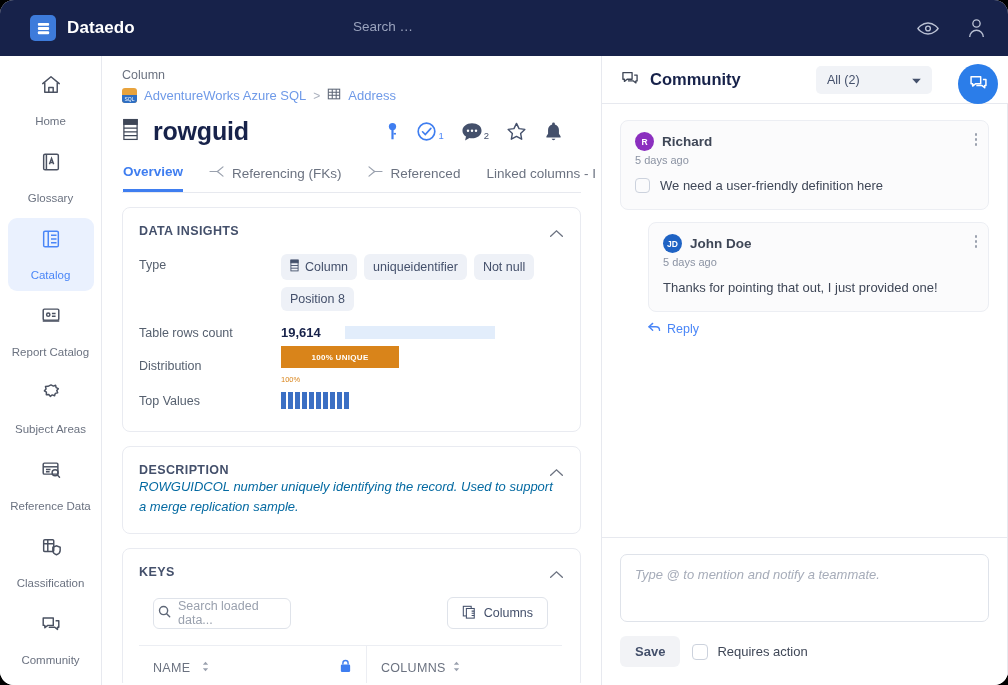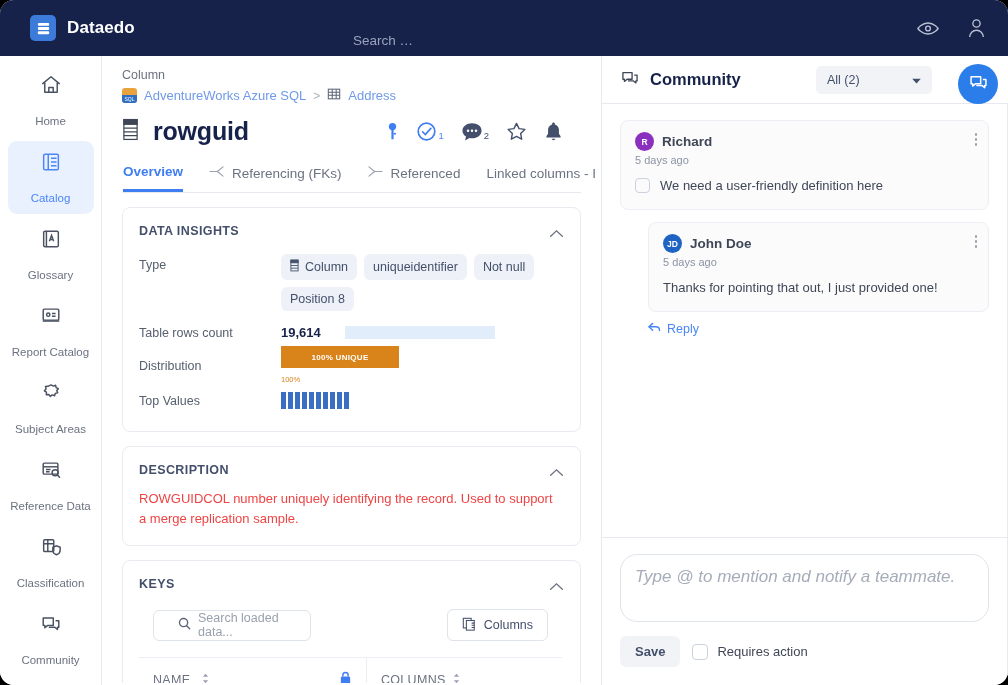--- a/index.html
+++ b/index.html
@@ -26,21 +26,21 @@
     position: relative;
   }
   .brand { display: flex; align-items: center; gap: 11px; padding-left: 30px; }
   .brand-logo {
     width: 26px; height: 26px; border-radius: 5px;
     background: #3d7bdb;
     display: flex; align-items: center; justify-content: center;
   }
   .brand-name { color: #fff; font-size: 17px; font-weight: 600; letter-spacing: .1px; }
   .topsearch {
-    position: absolute; left: 353px; top: 33px;
+    position: absolute; left: 353px; top: 19px;
     color: #9aa3bd; font-size: 13.5px;
   }
   .topright {
     position: absolute; right: 22px; top: 0; height: 56px;
     display: flex; align-items: center; gap: 28px;
   }
   .topright svg { display: block; }
 
   
   .shell { display: flex; height: 629px; }
@@ -146,26 +146,26 @@
   .dist-wrap { width: 150px; }
   .dist-bar {
     height: 22px; background: #d9841a; color: #fff; font-size: 8px; font-weight: 700;
     display: flex; align-items: center; justify-content: center; letter-spacing: .3px;
     width: 118px;
   }
   .dist-sub { font-size: 7.5px; color: #d9841a; text-align: center; width: 118px; margin-top: 11px; }
   .topvals { display: flex; gap: 2px; align-items: flex-end; height: 17px; }
   .topvals i { display: block; width: 5px; height: 17px; background: #3b6fc4; }
 
-  .desc-text { margin-top: 12px; font-size: 13px; color: #ef4444; line-height: 20px; }
+  .desc-text { margin-top: 0; font-size: 13px; color: #0369a1; line-height: 20px; font-style: italic; }
 
   .keys-toolbar { display: flex; align-items: center; justify-content: space-between; margin-top: 18px; padding: 0 14px; }
   .searchbox {
-    width: 158px; height: 31px; border: 1px solid #dfe3ea; border-radius: 6px;
-    display: flex; align-items: center; gap: 7px; padding: 0 24px;
+    width: 138px; height: 31px; border: 1px solid #dfe3ea; border-radius: 6px;
+    display: flex; align-items: center; gap: 7px; padding: 0 4px;
     font-size: 12.5px; color: #9aa1ae;
   }
   .colbtn {
     height: 32px; border: 1px solid #dfe3ea; border-radius: 6px;
     display: flex; align-items: center; gap: 8px; padding: 0 14px;
     font-size: 12.5px; color: #44506b; cursor: pointer;
   }
   .keys-table { margin-top: 16px; border-top: 1px solid #eceef3; display: flex; }
   .kcol {
     padding: 13px 14px; font-size: 12.5px; color: #6b7280; letter-spacing: .3px;
@@ -219,22 +219,22 @@
   .kebab i { display: block; width: 2.5px; height: 2.5px; border-radius: 50%; background: #9aa1ae; margin-bottom: 2.5px; }
   .reply-link {
     display: flex; align-items: center; gap: 6px; margin-left: 28px;
     font-size: 12.5px; color: #4a86f7; cursor: pointer; margin-top: -2px;
   }
   .rp-foot {
     border-top: 1px solid #e7e9ef; border-right: 1px solid #e7e9ef;
     padding: 16px 18px 18px 18px;
   }
   .composer {
-    height: 68px; border: 1px solid #dfe3ea; border-radius: 17px;
-    padding: 12px 14px; font-size: 17px; color: #a6acb9; font-style: italic;
+    height: 68px; border: 1px solid #dfe3ea; border-radius: 7px;
+    padding: 12px 14px; font-size: 13px; color: #a6acb9; font-style: italic;
   }
   .foot-row { display: flex; align-items: center; gap: 12px; margin-top: 14px; }
   .savebtn {
     background: #f2f3f6; border: none; border-radius: 6px; padding: 8px 15px;
     font-size: 13px; color: #44506b; font-weight: 600; cursor: pointer;
     font-family: "Liberation Sans", sans-serif;
   }
   .req-row { display: flex; align-items: center; gap: 9px; font-size: 13px; color: #3f4757; }
   .req-box { width: 16px; height: 16px; border: 1.4px solid #ccd2dd; border-radius: 4px; cursor: pointer; }
 </style>
@@ -279,40 +279,40 @@
         <span>
           <svg width="22" height="22" viewBox="0 0 24 24" fill="none" stroke-width="1.6" stroke-linecap="round" stroke-linejoin="round">
               <path d="M3 10.5 12 3l9 7.5"></path>
               <path d="M5.2 9.8V20h13.6V9.8"></path>
               <path d="M9.6 20v-5.2h4.8V20"></path>
             </svg>
         </span>
         <span class="nlabel">Home</span>
       </div>
 
+      <div class="nav-item">
+        <span>
+          <svg width="22" height="22" viewBox="0 0 24 24" fill="none" stroke-width="1.6">
+              <rect x="4" y="3.5" width="16" height="17" rx="1.5"></rect>
+              <path d="M7 3.5v17"></path>
+              <path d="M10.3 14.5 12.6 8l2.3 6.5M11 12.6h3.2"></path>
+            </svg>
+        </span>
+        <span class="nlabel">Glossary</span>
+      </div>
+
       <div class="nav-item active">
         <span>
           <svg width="22" height="22" viewBox="0 0 24 24" fill="none" stroke-width="1.6">
               <rect x="4" y="3.5" width="16" height="17" rx="1.5"></rect>
               <path d="M9 3.5v17"></path>
               <path d="M12 8h6M12 12h6M12 16h6"></path>
             </svg>
         </span>
         <span class="nlabel">Catalog</span>
-      </div>
-
-      <div class="nav-item">
-        <span>
-          <svg width="22" height="22" viewBox="0 0 24 24" fill="none" stroke-width="1.6">
-              <rect x="4" y="3.5" width="16" height="17" rx="1.5"></rect>
-              <path d="M7 3.5v17"></path>
-              <path d="M10.3 14.5 12.6 8l2.3 6.5M11 12.6h3.2"></path>
-            </svg>
-        </span>
-        <span class="nlabel">Glossary</span>
       </div>
 
       <div class="nav-item">
         <span>
           <svg width="22" height="22" viewBox="0 0 24 24" fill="none" stroke-width="1.6">
               <rect x="3.5" y="4.5" width="17" height="12" rx="1.3"></rect>
               <path d="M3 17.5h18"></path>
               <circle cx="9" cy="10.5" r="1.8"></circle>
               <path d="M13 9.3h4M13 12.3h4"></path>
             </svg>

